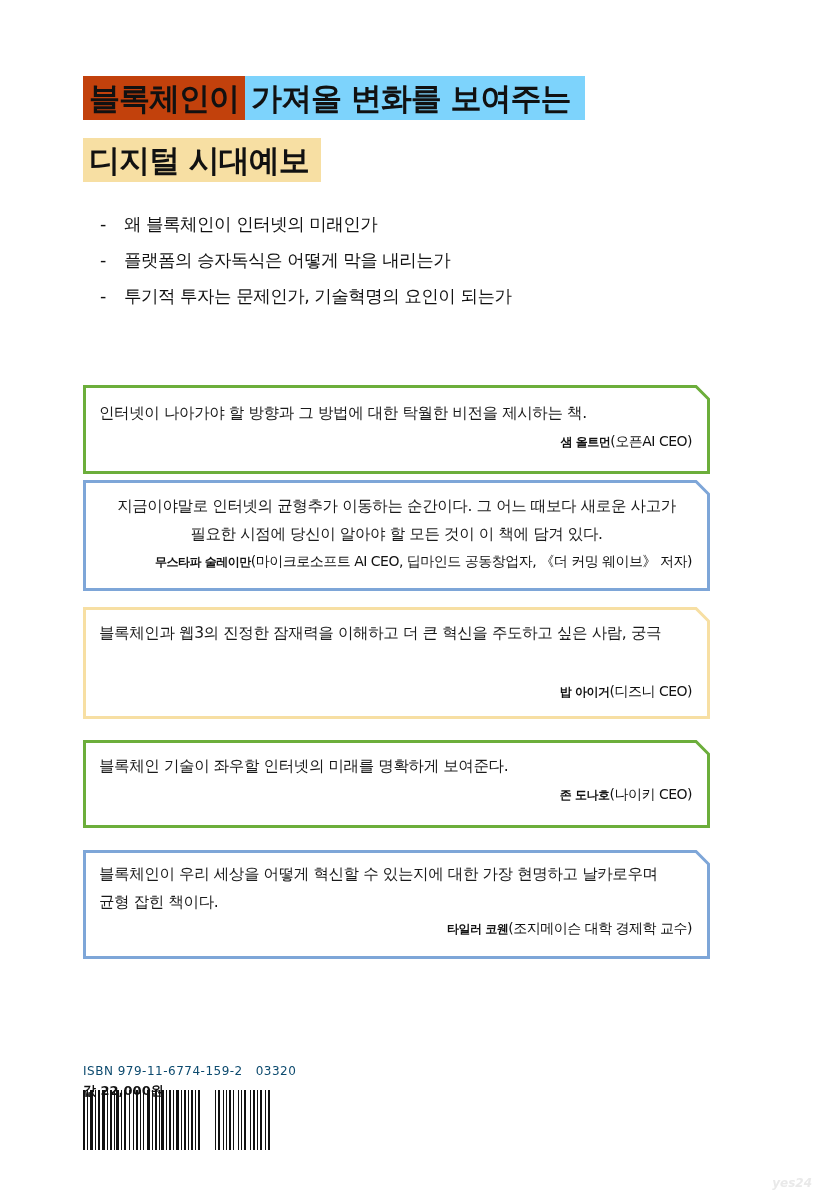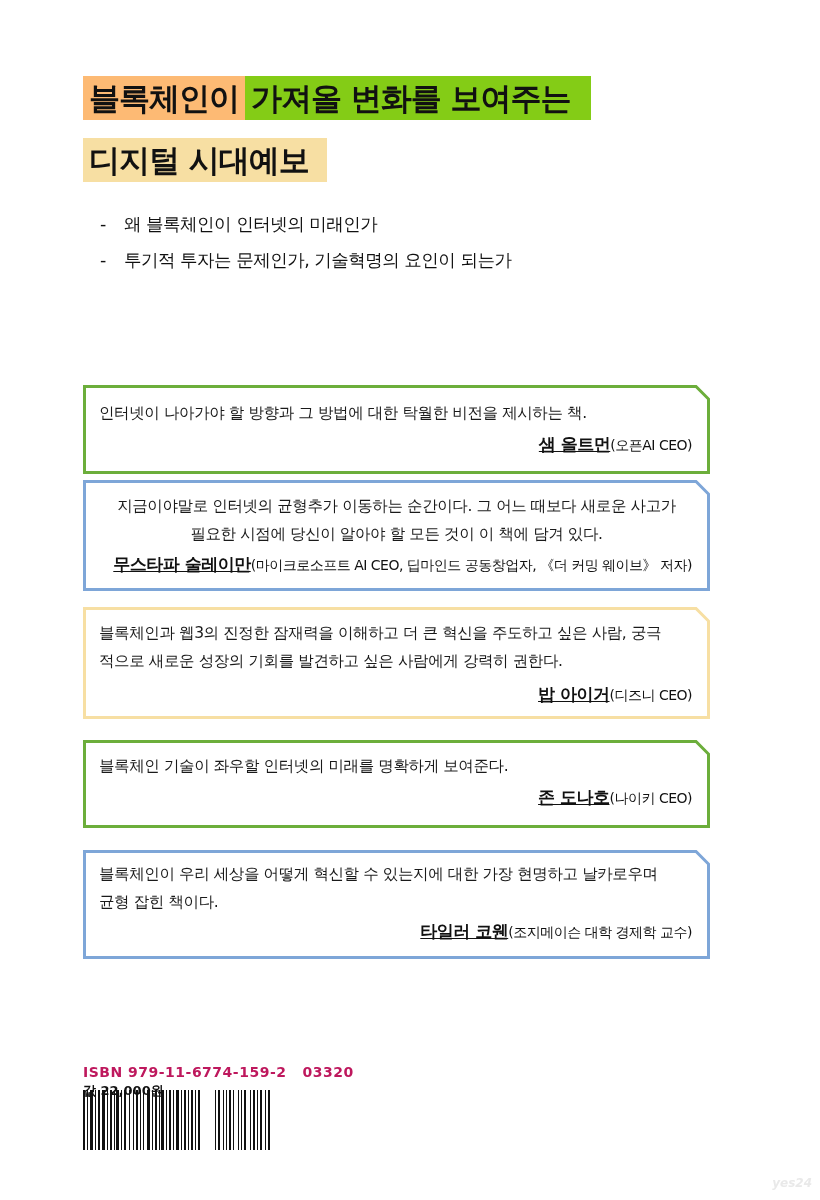--- a/index.html
+++ b/index.html
@@ -22,41 +22,42 @@
       position: absolute; left: 83px; width: 627px; box-sizing: border-box;
     }
     .quote-box svg.frame { position: absolute; left: 0; top: 0; }
     .quote-text {
       position: absolute; left: 16px; right: 16px; top: 16px;
       font-size: 15.5px; line-height: 28px; color: #1a1a1a; letter-spacing: -0.4px;
     }
     .quote-attr {
       position: absolute; right: 18px; font-size: 14px; letter-spacing: -0.5px; color: #111;
     }
-    .quote-attr .name { font-weight: bold; font-size: 17px; text-decoration: underline; }
+    .quote-attr .name { font-weight: bold; font-size: 12px; }
     .price { position: absolute; left: 83px; top: 1040px; font-size: 13px; font-weight: bold; color: #111; margin-top: 42px; }
-    .isbn { position: absolute; left: 83px; top: 1064px; font-size: 14px; font-weight: bold; letter-spacing: 0.5px; color: #be185d; }
+    .isbn { position: absolute; left: 83px; top: 1064px; font-size: 12px; font-weight: normal; letter-spacing: 0.5px; color: #0c4a6e; }
     .barcode { position: absolute; left: 83px; top: 1090px; height: 60px; }
     .watermark { position: absolute; right: 8px; bottom: 10px; font-size: 12px; color: #e9e9e9; font-style: italic; font-weight: bold; }
   </style>
 </head>
 <body>
 
 <div class="headline">
   <div class="hl-line">
-    <span class="hl-seg" style="background:#fdba74">블록체인이</span>
-    <span class="hl-seg" style="background:#84cc16; padding-right:20px">가져올 변화를 보여주는</span>
+    <span class="hl-seg" style="background:#c2410c">블록체인이</span>
+    <span class="hl-seg" style="background:#7dd3fc; padding-right:14px">가져올 변화를 보여주는</span>
   </div>
   <div class="hl-line">
-    <span class="hl-seg" style="background:#f7dfa3; padding-right:18px">디지털 시대예보</span>
+    <span class="hl-seg" style="background:#f7dfa3; padding-right:12px">디지털 시대예보</span>
   </div>
 </div>
 
 <div class="bullets">
   <div class="bullet"><span class="dash">-</span><span>왜 블록체인이 인터넷의 미래인가</span></div>
+  <div class="bullet"><span class="dash">-</span><span>플랫폼의 승자독식은 어떻게 막을 내리는가</span></div>
   <div class="bullet"><span class="dash">-</span><span>투기적 투자는 문제인가, 기술혁명의 요인이 되는가</span></div>
 </div>
 
 <div class="quote-box" style="top:373px; height:89px;margin-top:12px;">
   <svg class="frame" width="627" height="89">
     <polygon points="1.5,1.5 613,1.5 625.5,14 625.5,87.5 1.5,87.5" fill="none" stroke="#6cae3b" stroke-width="3"></polygon>
   </svg>
   <div class="quote-text" style="top:14px">
       <div>인터넷이 나아가야 할 방향과 그 방법에 대한 탁월한 비전을 제시하는 책.</div>
     </div>
@@ -73,21 +74,20 @@
     </div>
   <div class="quote-attr" style="top:73px"><span class="name">무스타파 술레이만</span><span>(마이크로소프트 AI CEO, 딥마인드 공동창업자, 《더 커밍 웨이브》 저자)</span></div>
 </div>
 
 <div class="quote-box" style="top:607px; height:104px;">
   <svg class="frame" width="627" height="112">
     <polygon points="1.5,1.5 613,1.5 625.5,14 625.5,110.5 1.5,110.5" fill="none" stroke="#f7dfa3" stroke-width="3"></polygon>
   </svg>
   <div class="quote-text" style="top:12px">
       <div>블록체인과 웹3의 진정한 잠재력을 이해하고 더 큰 혁신을 주도하고 싶은 사람, 궁극</div>
-      <div>적으로 새로운 성장의 기회를 발견하고 싶은 사람에게 강력히 권한다.</div>
     </div>
   <div class="quote-attr" style="top:76px"><span class="name">밥 아이거</span><span>(디즈니 CEO)</span></div>
 </div>
 
 <div class="quote-box" style="top:740px; height:88px;border-radius:23px;">
   <svg class="frame" width="627" height="88">
     <polygon points="1.5,1.5 613,1.5 625.5,14 625.5,86.5 1.5,86.5" fill="none" stroke="#6cae3b" stroke-width="3"></polygon>
   </svg>
   <div class="quote-text" style="top:12px">
       <div>블록체인 기술이 좌우할 인터넷의 미래를 명확하게 보여준다.</div>

